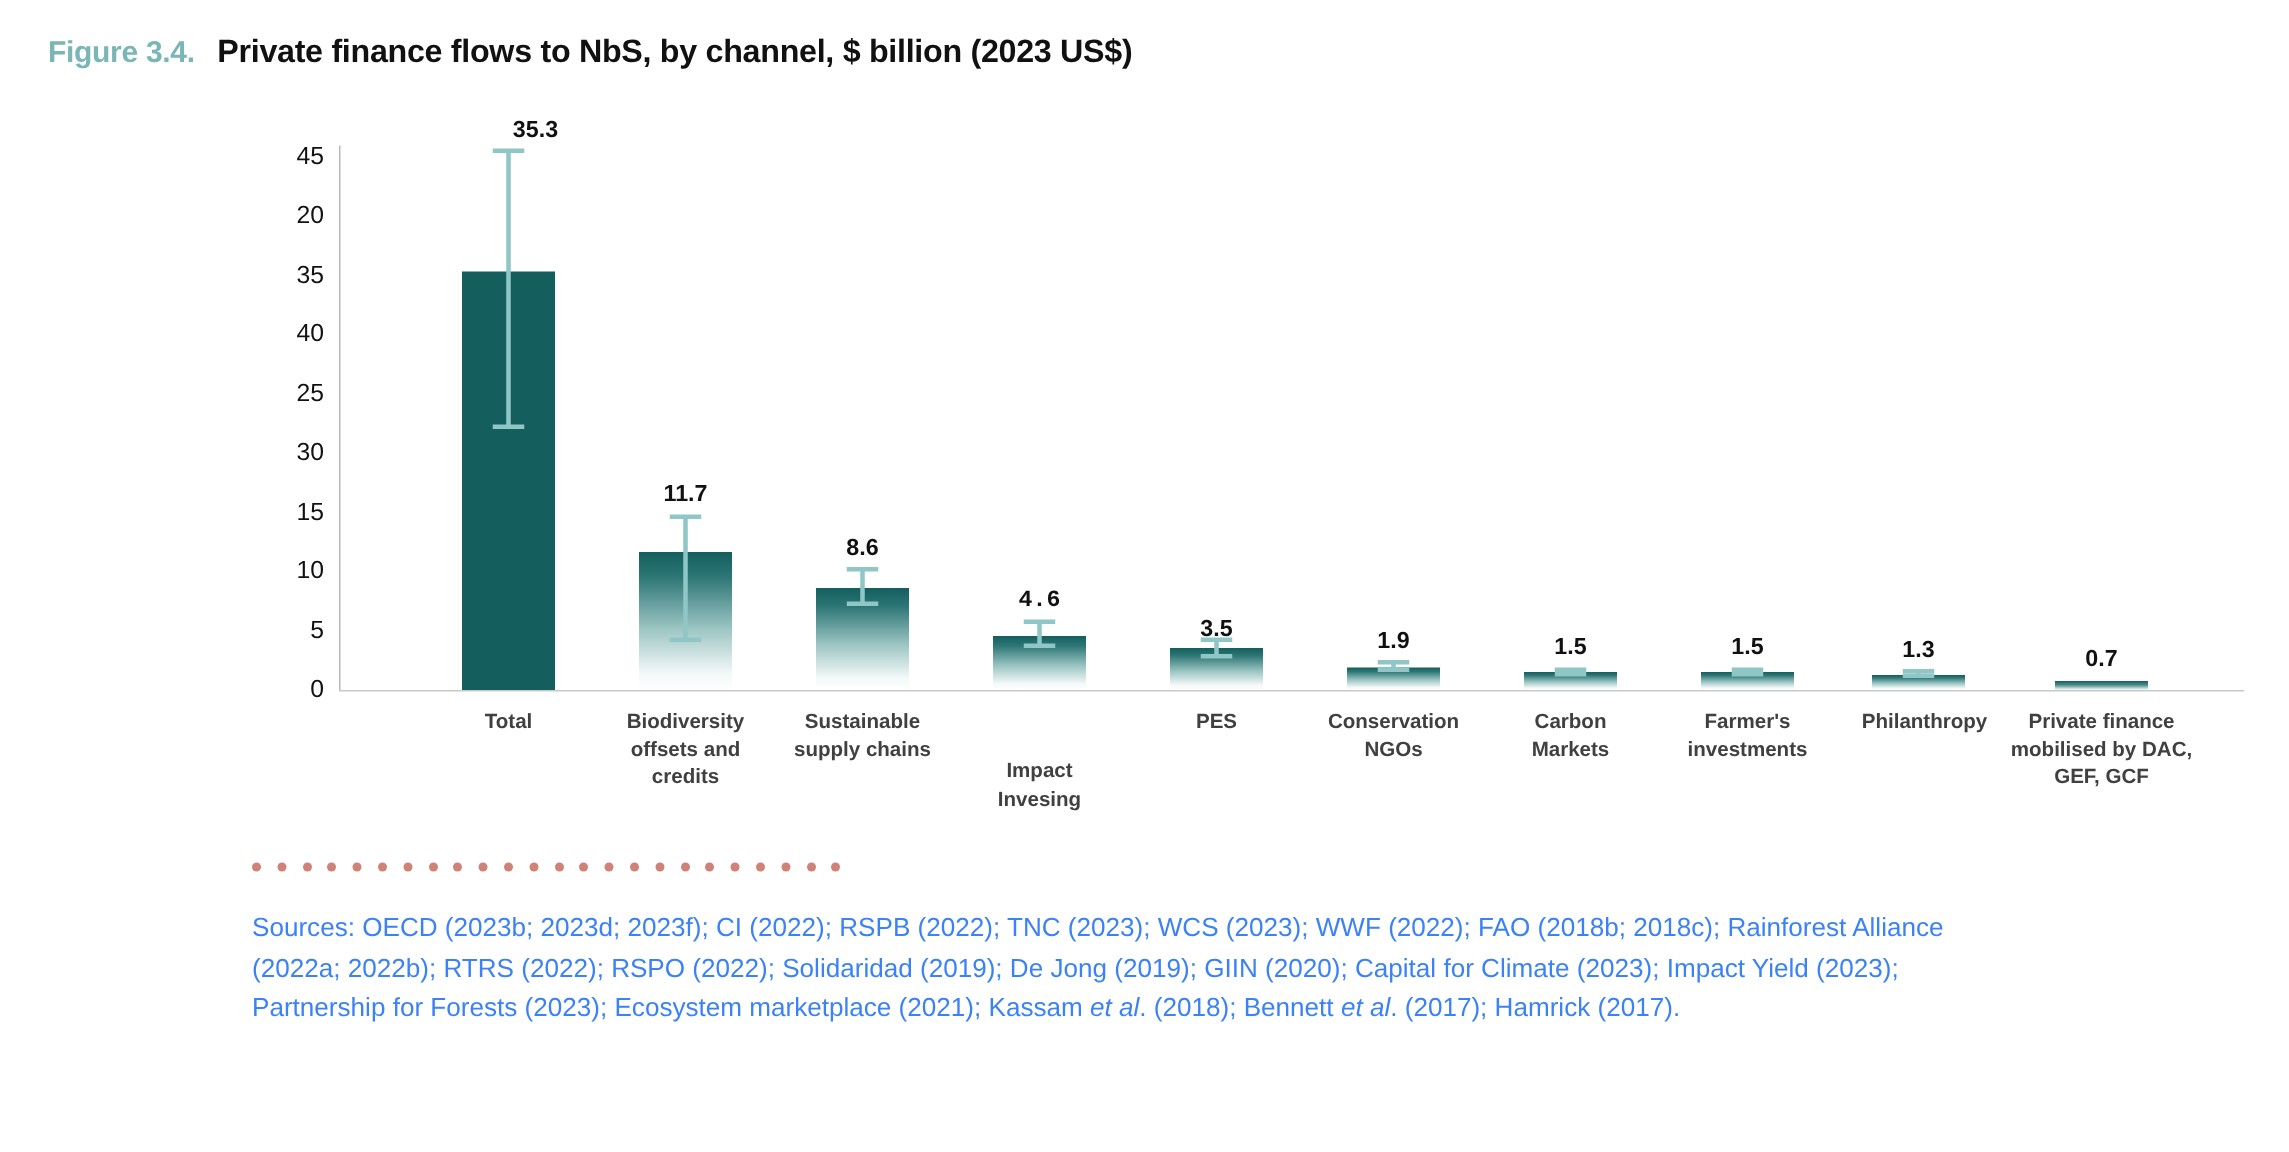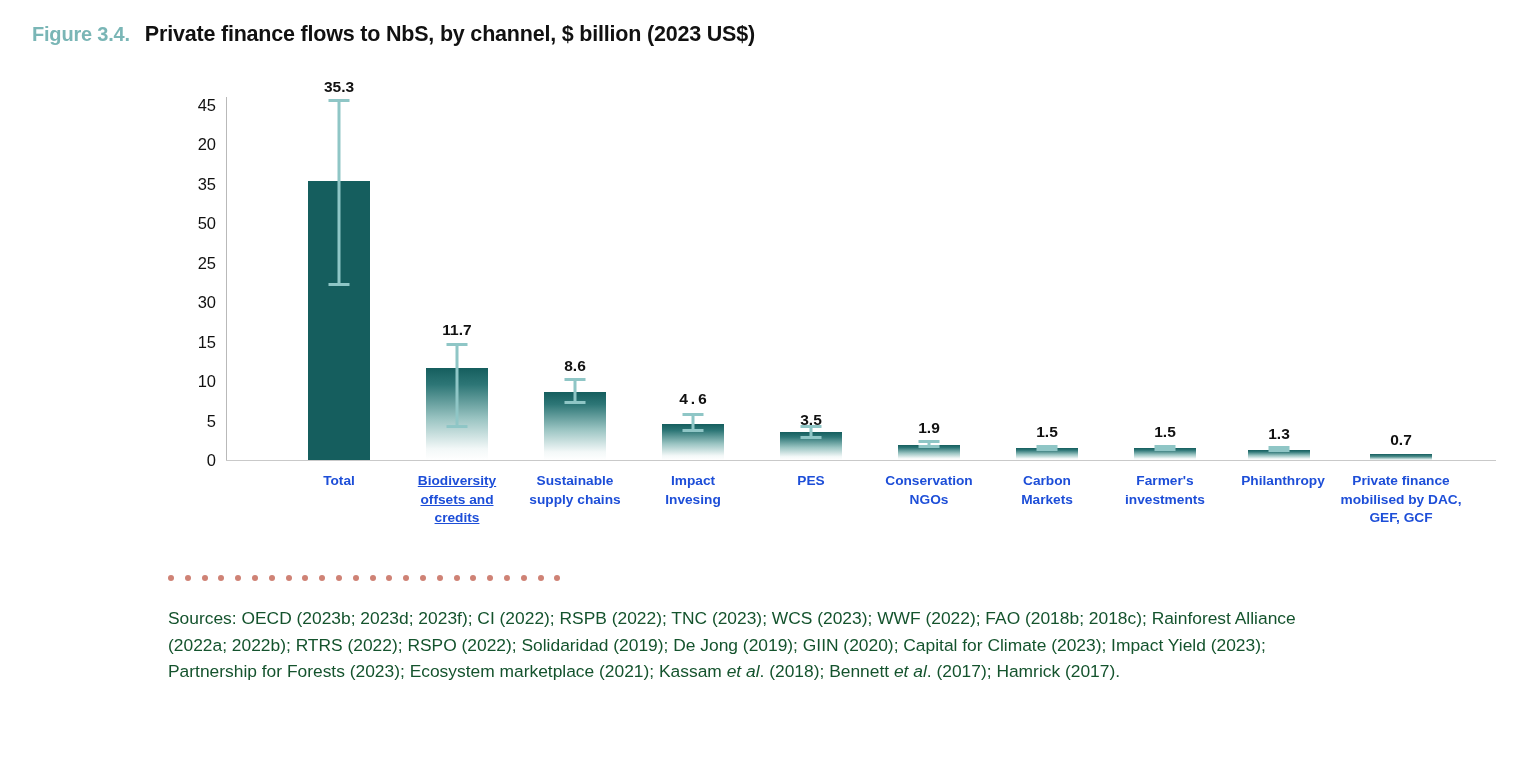--- a/index.html
+++ b/index.html
@@ -142,21 +142,21 @@
 
   
   .catlabel {
     position: absolute;
     top: 382px;
     width: 136px;
     text-align: center;
     font-size: 13.7px;
     font-weight: bold;
     line-height: 18.5px;
-    color: #1d4ed8;
+    color: #404040;
   }
 
   
   #dots {
     position: absolute;
     left: 168px;
     top: 575px;
     display: flex;
     gap: 10.8px;
   }
@@ -169,54 +169,54 @@
   }
 
   
   #sources {
     position: absolute;
     left: 168px;
     top: 605px;
     width: 1128px;
     font-size: 17.4px;
     line-height: 26.5px;
-    color: #14532d;
+    color: #3b82f6;
   }
   #sources i { font-style: italic; }
 </style>
 </head>
 <body>
 
 <div class="title-row">
   <span class="fig-label">Figure 3.4.</span>
   <span class="fig-title">Private finance flows to NbS, by channel, $ billion (2023 US$)</span>
 </div>
 
 <div id="chart">
   <div id="yticks">
       <div class="ytick" style="top: 7.8913px;">45</div>
       <div class="ytick" style="top: 47.3478px;">20</div>
       <div class="ytick" style="top: 86.8043px;">35</div>
-      <div class="ytick" style="top: 126.261px;">50</div>
+      <div class="ytick" style="top: 126.261px;">40</div>
       <div class="ytick" style="top: 165.717px;">25</div>
       <div class="ytick" style="top: 205.174px;">30</div>
       <div class="ytick" style="top: 244.63px;">15</div>
       <div class="ytick" style="top: 284.087px;">10</div>
       <div class="ytick" style="top: 323.543px;">5</div>
       <div class="ytick" style="top: 363px;">0</div>
     </div>
   <div class="axis-line-y"></div>
   <div class="axis-line-x"></div>
   <div class="plot" id="plot">
       <div class="bar-slot" style="left: 54px;">
         <div class="bar solid" style="height: 278.563px;"></div>
         <div class="errbar" style="bottom: 175.976px; height: 183.078px;"></div>
         <div class="errcap" style="bottom: 357.554px;"></div>
         <div class="errcap" style="bottom: 174.476px;"></div>
-        <div class="bar-value" style="bottom: 364.054px;">35.3</div>
+        <div class="bar-value" style="bottom: 364.054px; margin-left: 18px;">35.3</div>
       </div>
       <div class="bar-slot" style="left: 172px;">
         <div class="bar" style="height: 92.3283px;"></div>
         <div class="errbar" style="bottom: 33.9326px; height: 82.0696px;"></div>
         <div class="errcap" style="bottom: 114.502px;"></div>
         <div class="errcap" style="bottom: 32.4326px;"></div>
         <div class="bar-value" style="bottom: 121.002px;">11.7</div>
       </div>
       <div class="bar-slot" style="left: 290px;">
         <div class="bar" style="height: 67.8652px;"></div>
@@ -266,23 +266,23 @@
         <div class="errcap" style="bottom: 10.7315px;"></div>
         <div class="errcap" style="bottom: 7.575px;"></div>
         <div class="bar-value" style="bottom: 17.2315px;">1.3</div>
       </div>
       <div class="bar-slot" style="left: 1116px;">
         <div class="bar tiny" style="height: 5.52391px;"></div>
         <div class="bar-value" style="bottom: 10.5239px;">0.7</div>
       </div>
     </div>
 <div class="catlabel" style="left: 271px;">Total</div>
-    <div class="catlabel" style="left: 389px; text-decoration: underline;">Biodiversity<br>offsets and<br>credits</div>
+    <div class="catlabel" style="left: 389px;">Biodiversity<br>offsets and<br>credits</div>
     <div class="catlabel" style="left: 507px;">Sustainable<br>supply chains</div>
-    <div class="catlabel" style="left: 625px;">Impact<br>Invesing</div>
+    <div class="catlabel" style="left: 625px; margin-top: 33px;">Impact<br>Invesing</div>
     <div class="catlabel" style="left: 743px;">PES</div>
     <div class="catlabel" style="left: 861px;">Conservation<br>NGOs</div>
     <div class="catlabel" style="left: 979px;">Carbon<br>Markets</div>
     <div class="catlabel" style="left: 1097px;">Farmer's<br>investments</div>
     <div class="catlabel" style="left: 1215px;">Philanthropy</div>
     <div class="catlabel" style="left: 1333px;">Private finance<br>mobilised by DAC,<br>GEF, GCF</div>
   </div>
 
 <div id="dots">
     <span></span>

